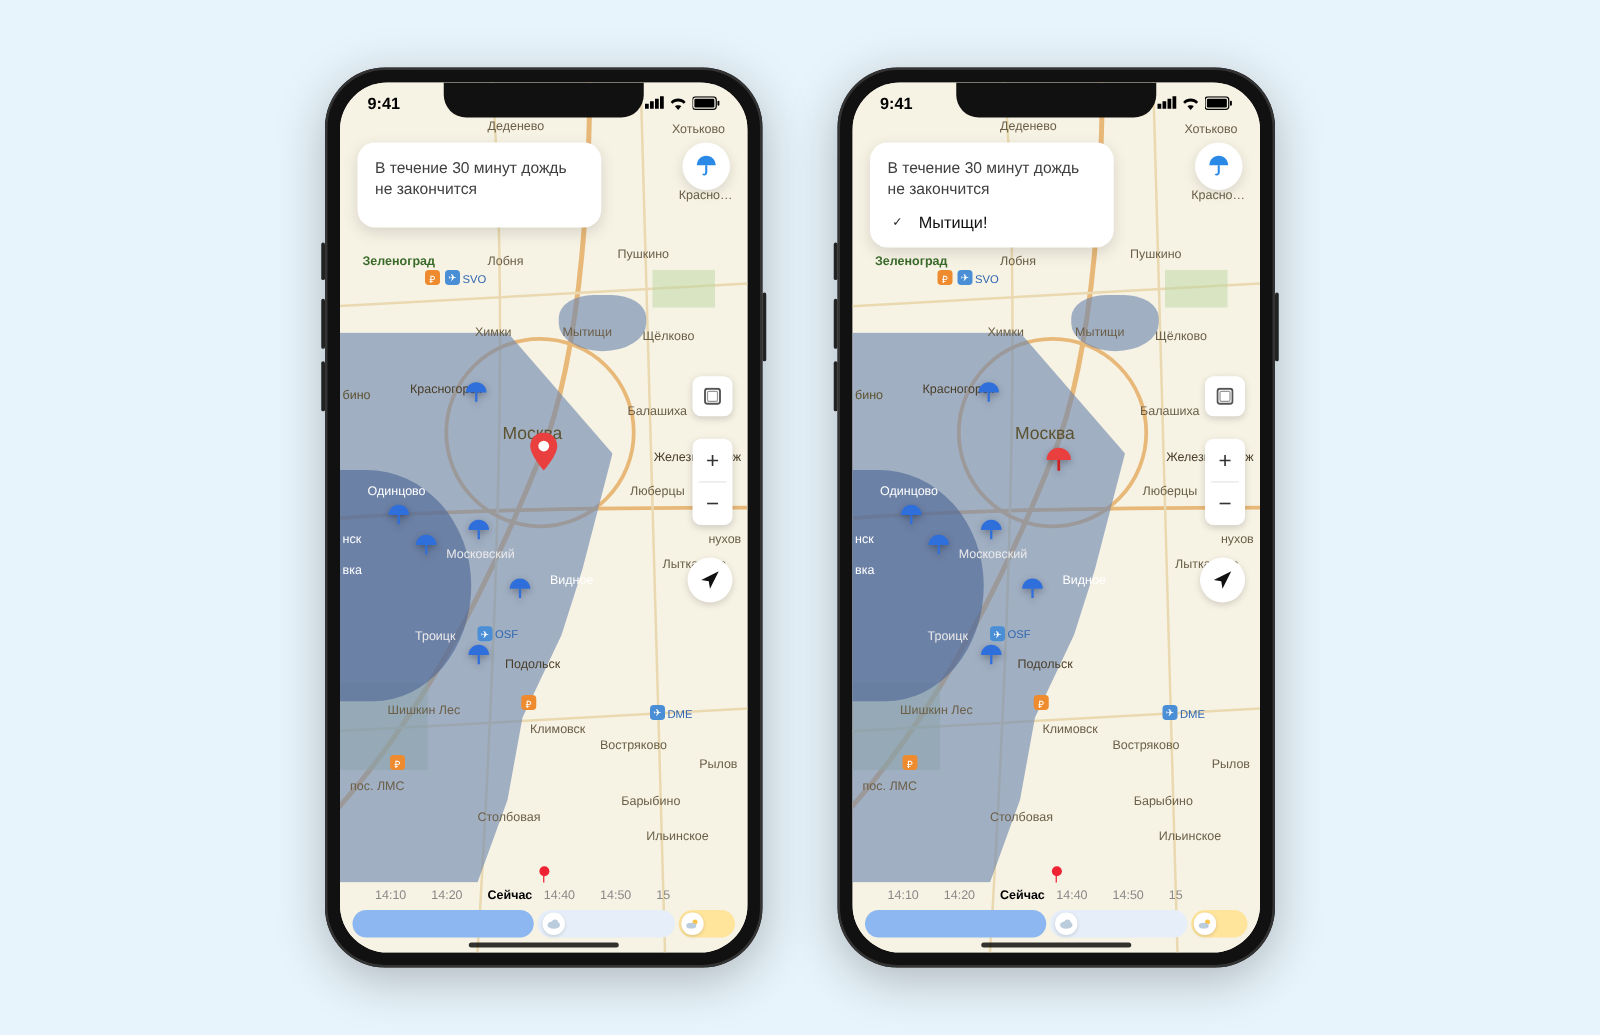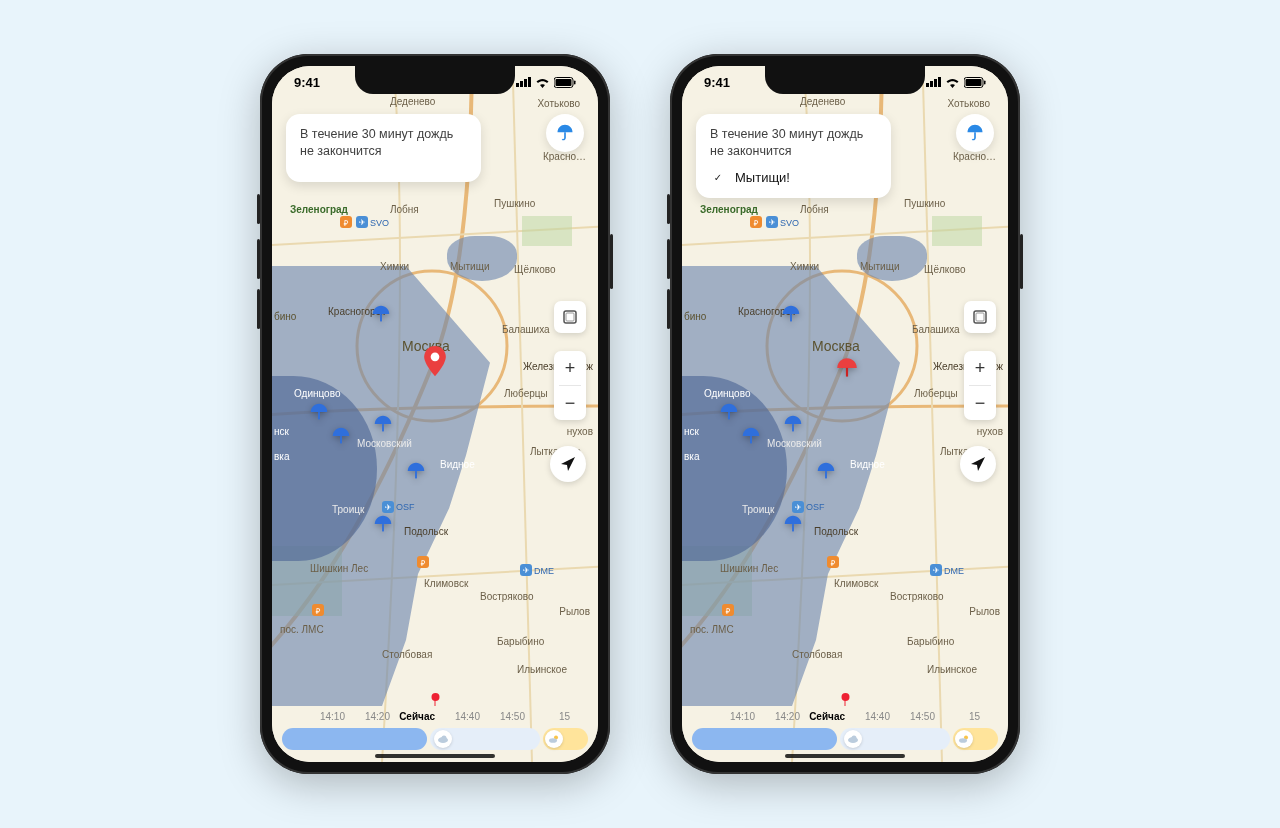--- a/index.html
+++ b/index.html
@@ -202,21 +202,21 @@
     box-shadow:0 3px 10px rgba(0,0,0,0.15);
     z-index:25;
   }
   
   .timeline {
     position:absolute; bottom:36px; left:0; right:0; height:20px;
     display:flex; align-items:center; justify-content:center;
     font-size:10px; color:#888;
     z-index:25;
   }
-  .tl-item { width:45px; text-align:right; }
+  .tl-item { width:45px; text-align:left; }
   .tl-item.now { color:#000; font-weight:600; }
   .tl-marker {
     position:absolute; left:50%; transform:translateX(-50%);
     top:-8px; width:1px; height:8px; background:#e23;
   }
   .tl-marker::before {
     content:""; position:absolute; top:-5px; left:-3.5px;
     width:8px; height:8px; border-radius:50%; background:#e23;
   }
   

